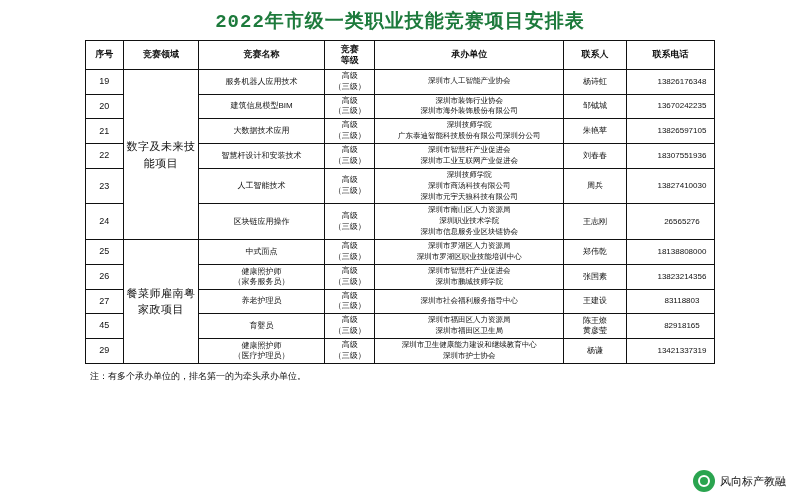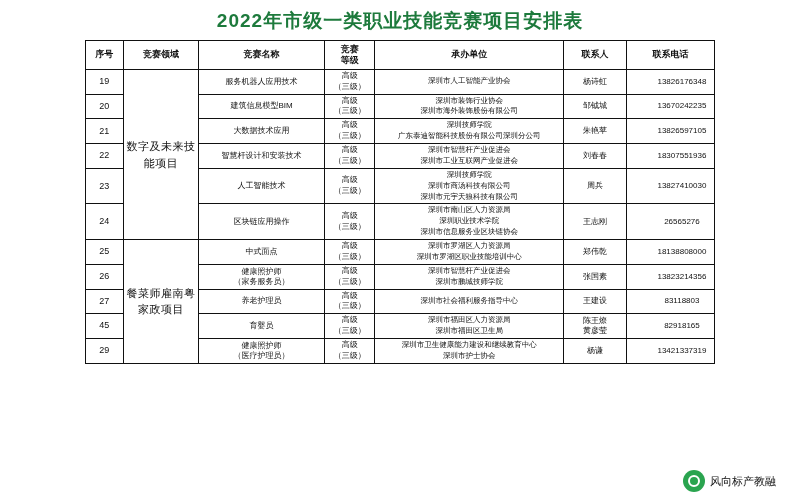--- a/index.html
+++ b/index.html
@@ -22,21 +22,21 @@
     box-sizing: border-box;
     padding: 0;
   }
   .title {
     text-align: center;
     font-size: 19px;
     font-weight: bold;
     color: #1d7a3c;
     letter-spacing: 1px;
     padding: 8px 0 6px 0;
-    font-family: Liberation Sans, sans-serif;
+    font-family: Liberation Mono, monospace;
   }
   .table-wrap {
     padding: 0 85px 0 85px;
     box-sizing: border-box;
     border-radius: 18px;
   }
   table {
     border-collapse: collapse;
     width: 100%;
     table-layout: fixed;
@@ -71,21 +71,21 @@
   td.person { font-size: 8px; }
   td.phone { font-size: 8px; padding-left: 24px; }
   .sub { display:block; }
   .note {
     padding: 6px 0 0 90px;
     font-size: 9px;
     color: #111;
   }
   .footer-badge {
     position: absolute;
-    right: 24px;
+    right: 14px;
     bottom: 8px;
     display: flex;
     align-items: center;
     gap: 5px;
   }
   .badge-logo {
     width: 22px;
     height: 22px;
     border-radius: 50%;
     background: #2aa44f;
@@ -372,19 +372,20 @@
               <span class="sub">杨谦</span>
             </td>
             <td class="phone">
               <span class="sub">13421337319</span>
             </td>
           </tr>
         </tbody>
     </table>
   </div>
 
+  <div class="note">注：有多个承办单位的，排名第一的为牵头承办单位。</div>
 
   <div class="footer-badge">
     <span class="badge-logo"></span>
     <span class="badge-text">风向标产教融</span>
   </div>
 
 </div>
 
 </body></html>

